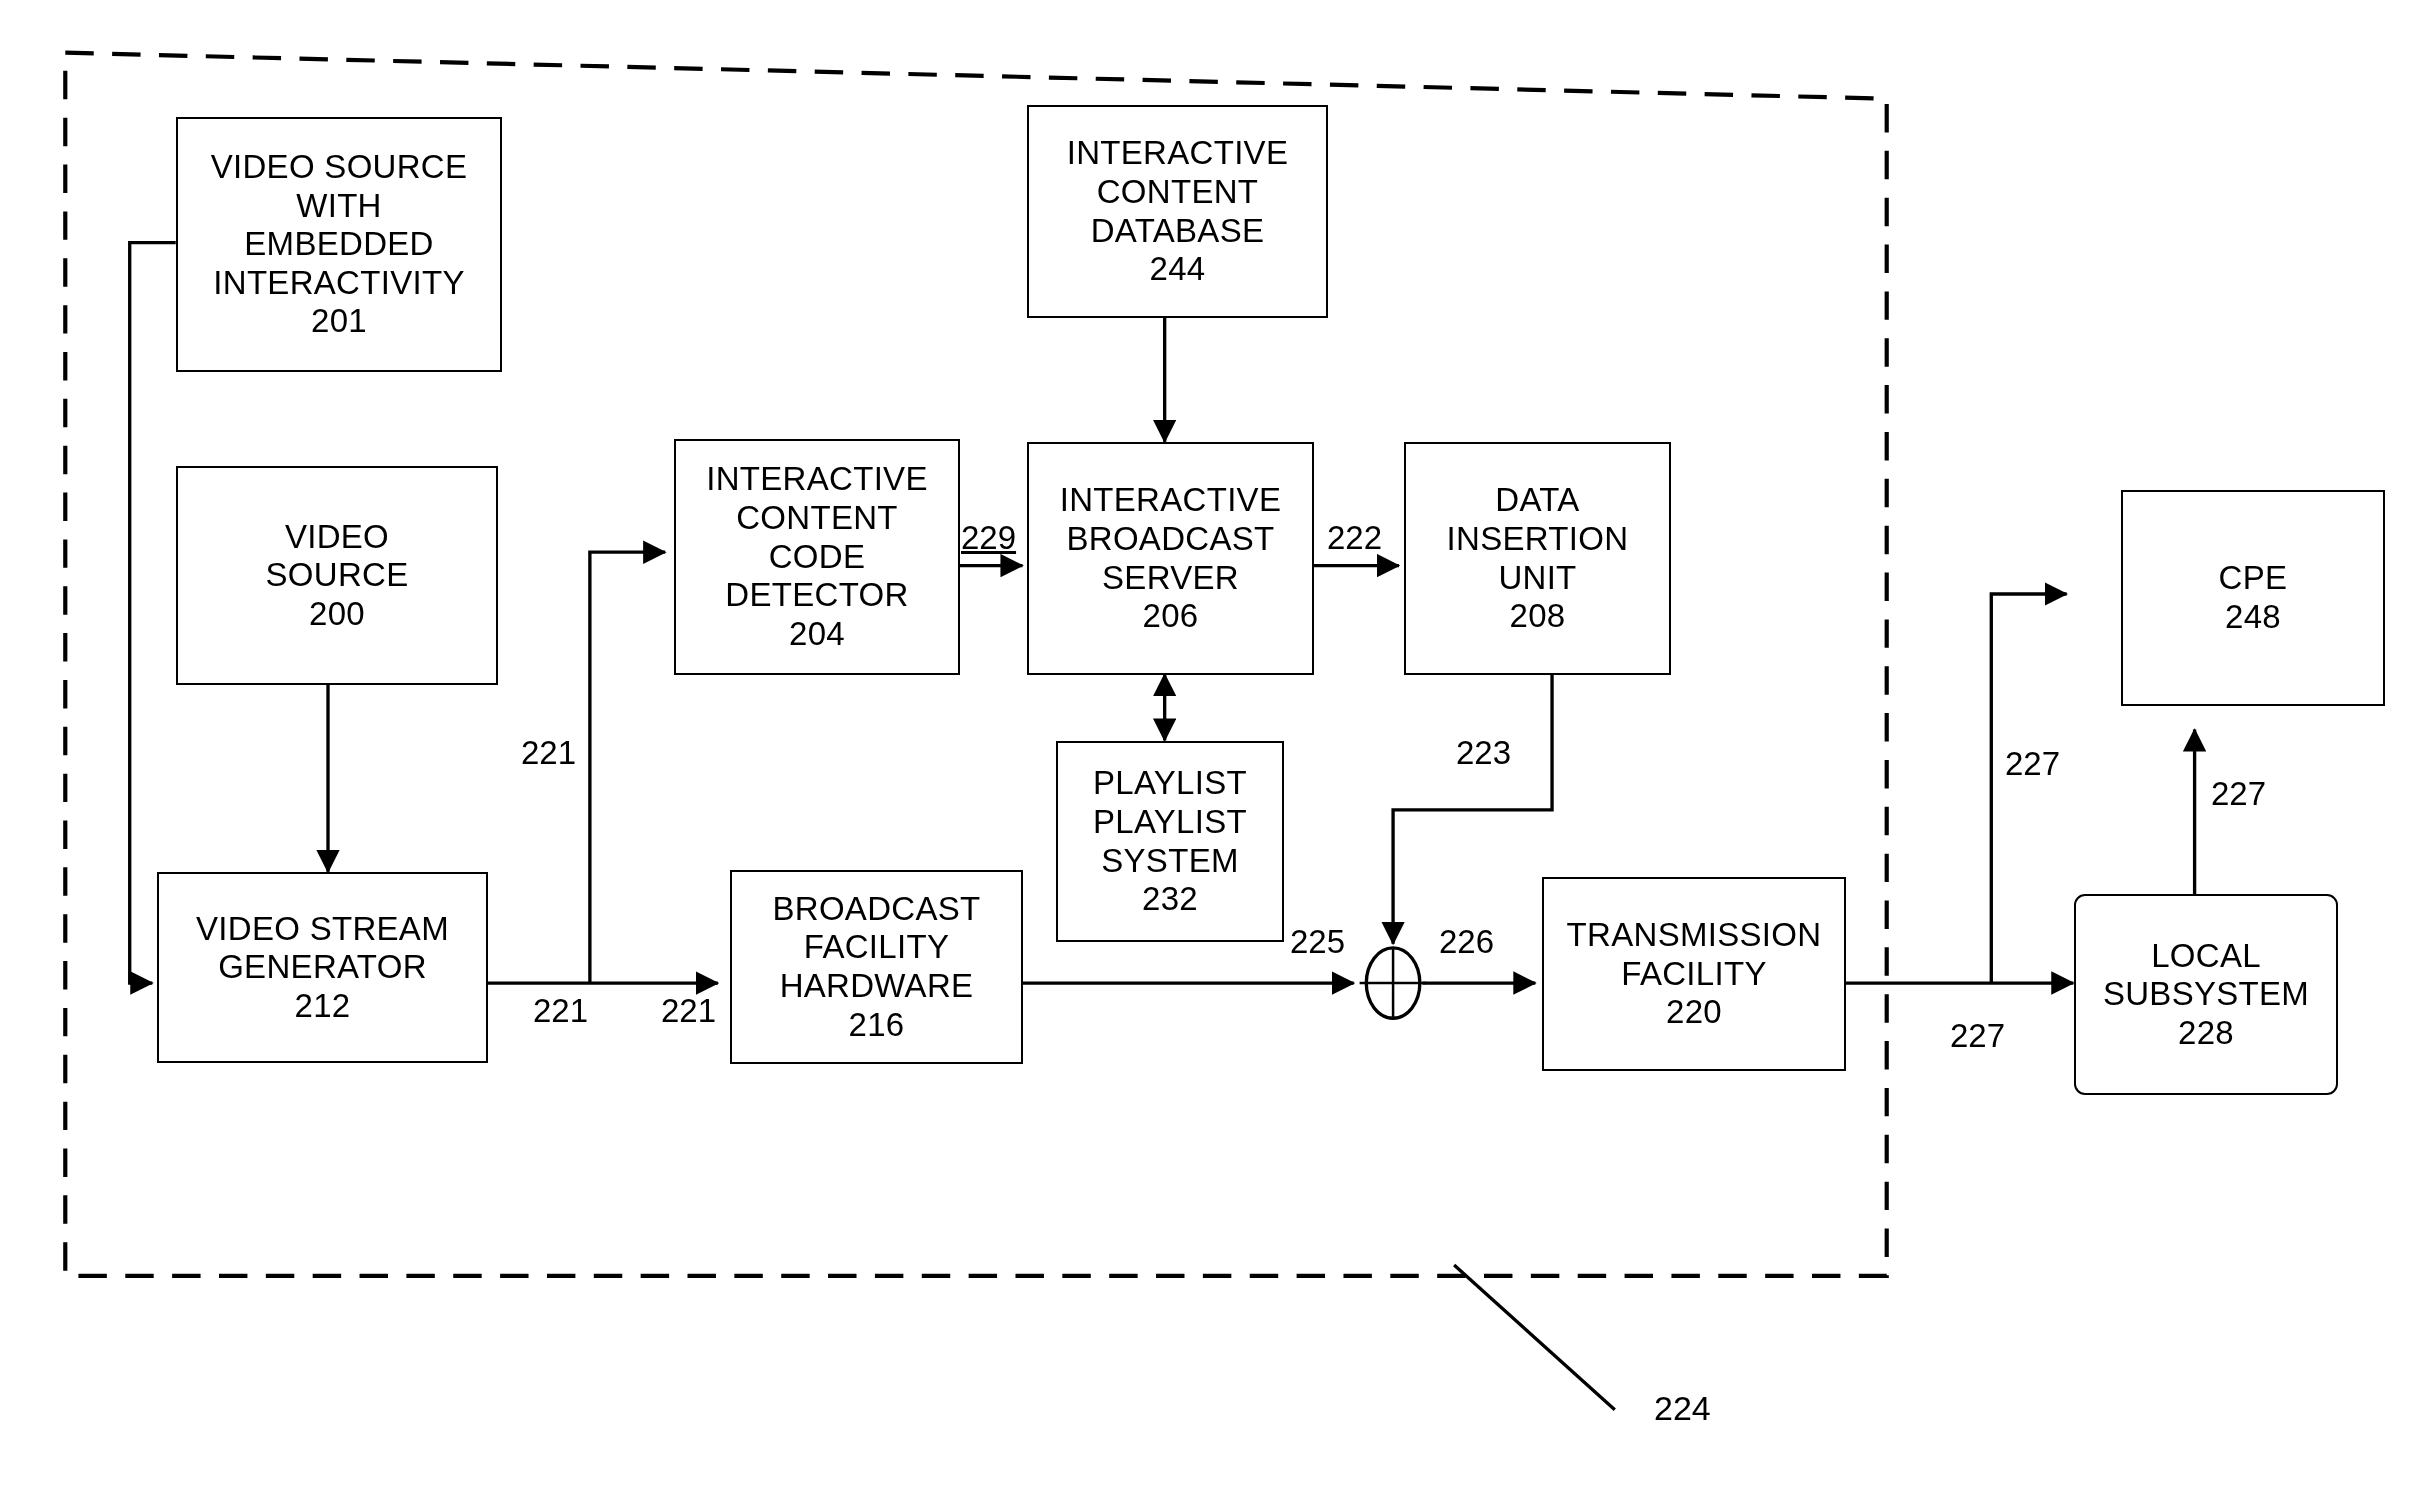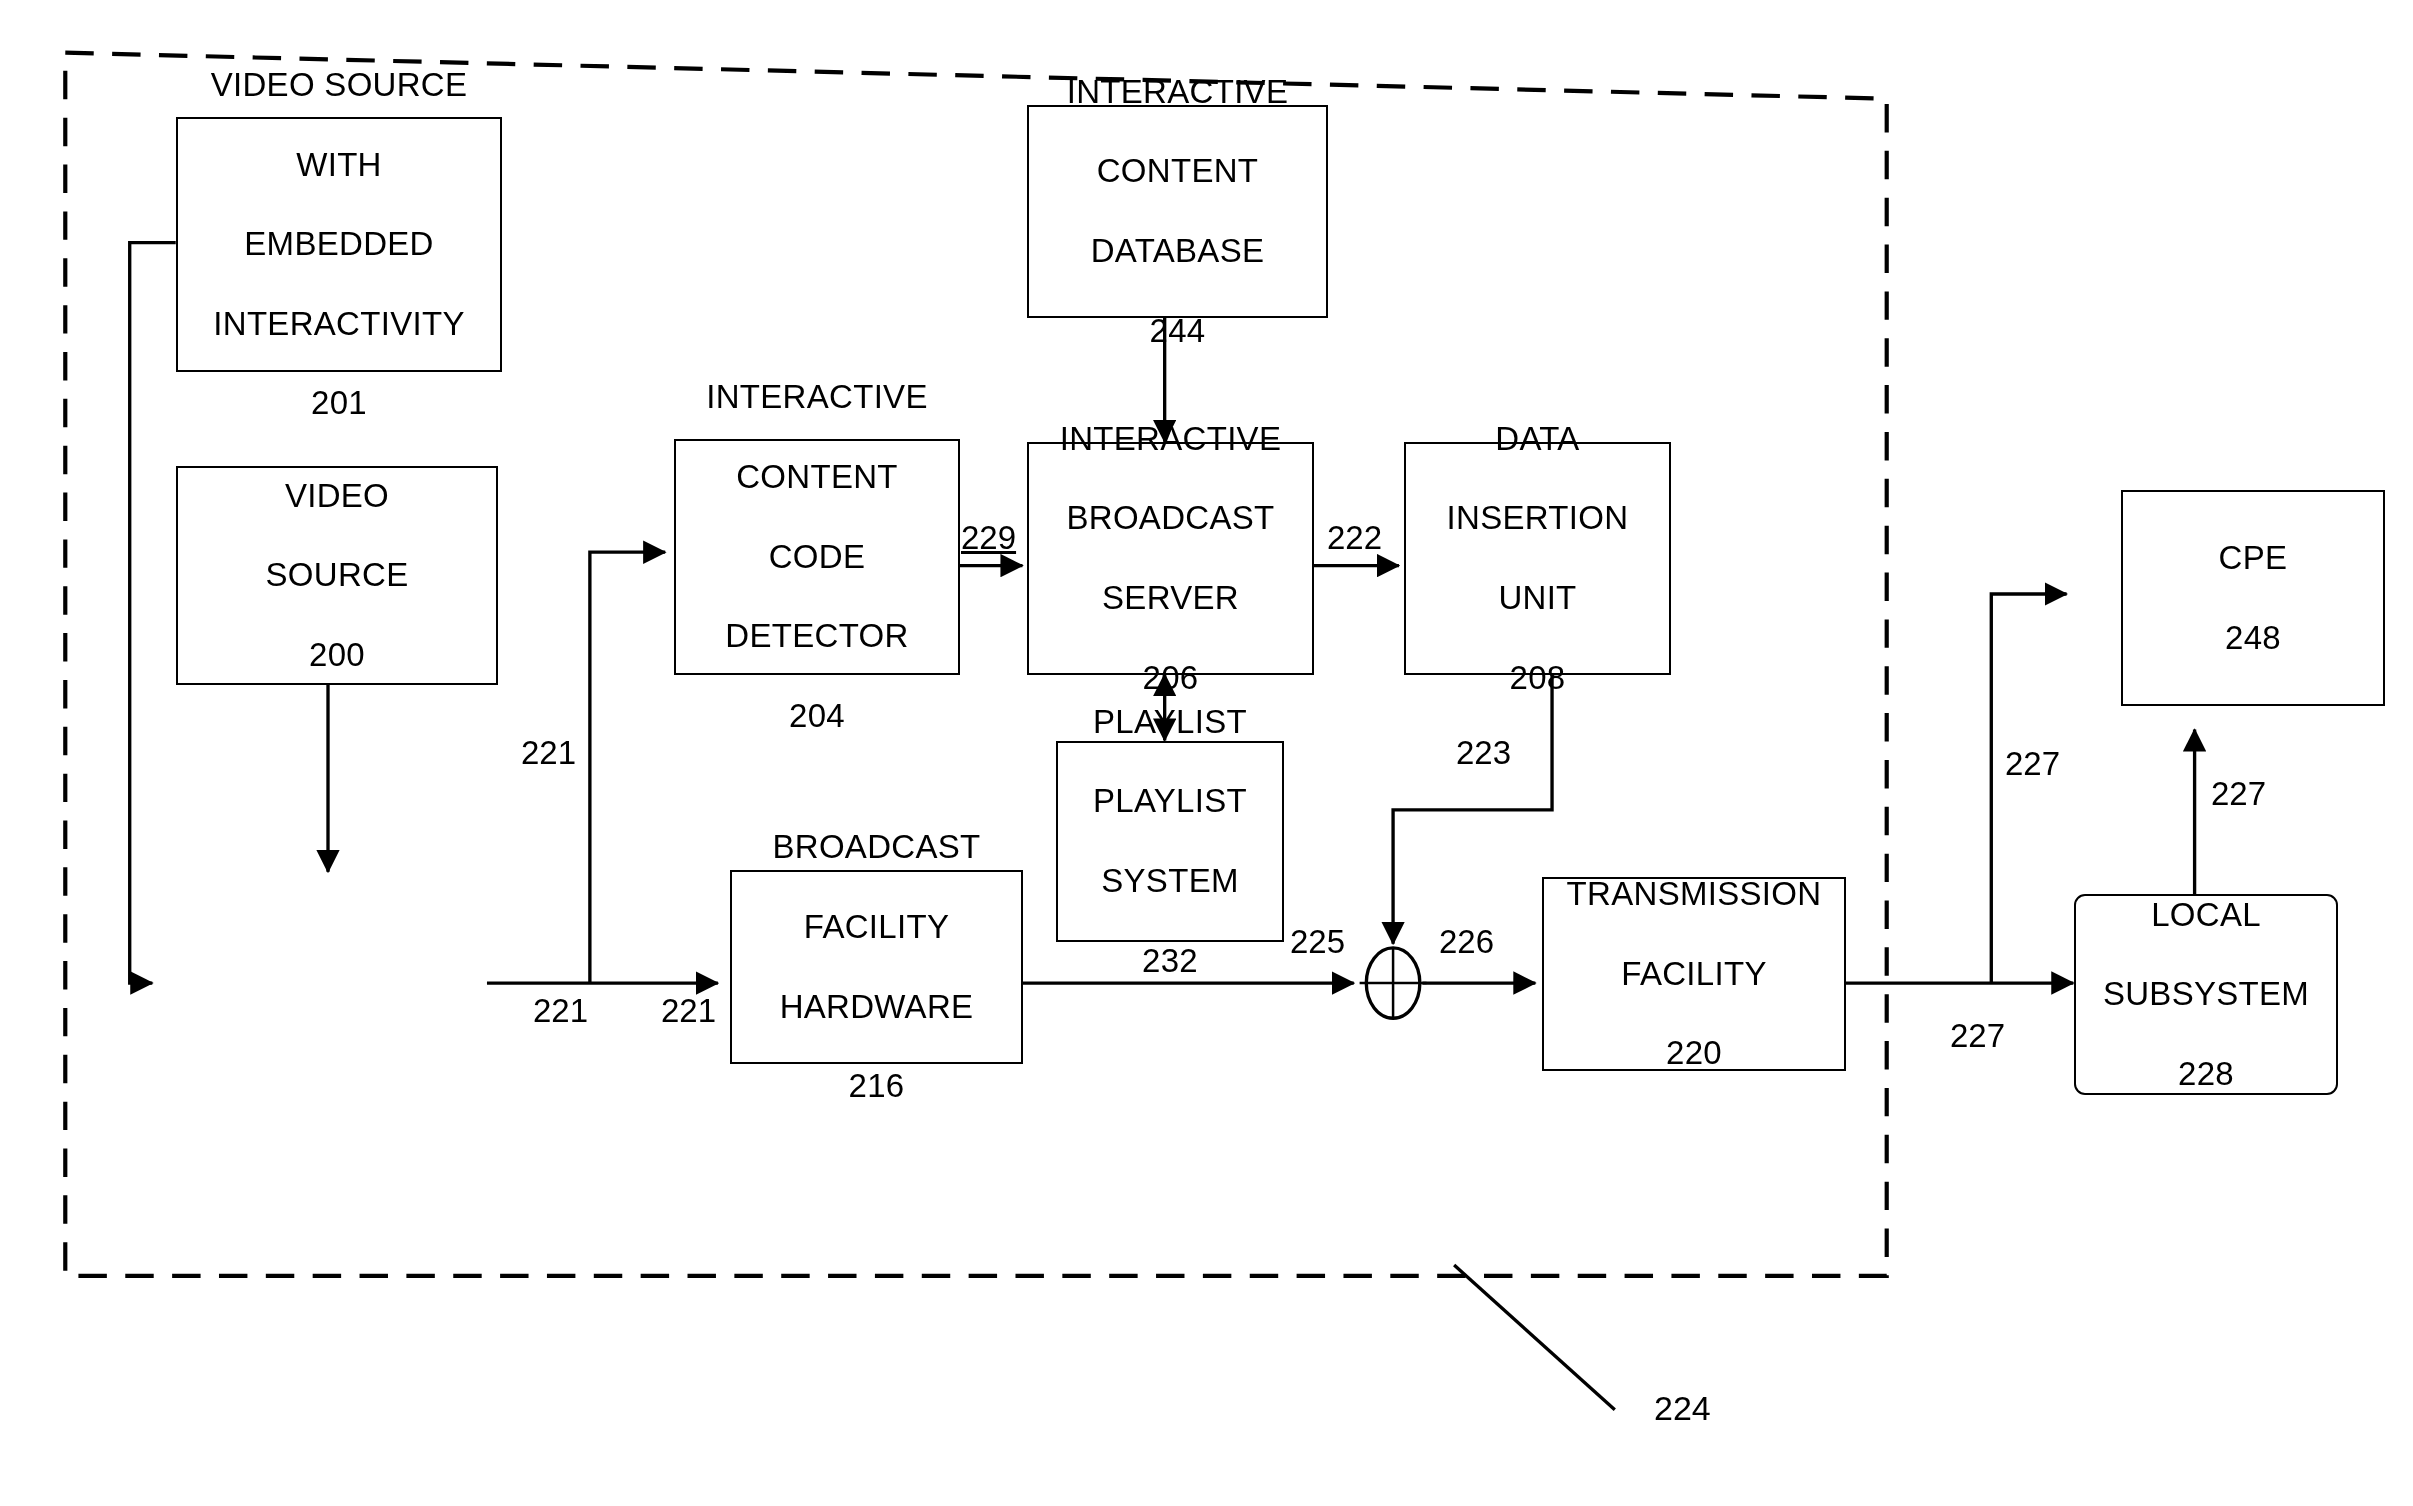--- a/index.html
+++ b/index.html
@@ -33,21 +33,20 @@
     box-sizing: border-box;
     display: flex;
     flex-direction: column;
     align-items: center;
     justify-content: center;
     text-align: center;
     line-height: 1.17;
     font-size: 33px;
     letter-spacing: 0.3px;
     padding: 3.3px 5px;
-    gap: 41px;
   }
   .node-box .node-line {
     display: block;
     white-space: nowrap;
   }
   .edge-label {
     position: absolute;
     font-size: 33px;
     line-height: 1;
     white-space: nowrap;
@@ -151,20 +150,25 @@
     <span class="node-line">208</span>
   </div>
 
   <div class="node-box" style="left:1056px; top:741px; width:228px; height:201px;">
     <span class="node-line">PLAYLIST</span>
     <span class="node-line">PLAYLIST</span>
     <span class="node-line">SYSTEM</span>
     <span class="node-line">232</span>
   </div>
 
+  <div class="node-box" style="left:157px; top:872px; width:331px; height:191px;">
+    <span class="node-line">VIDEO STREAM</span>
+    <span class="node-line">GENERATOR</span>
+    <span class="node-line">212</span>
+  </div>
 
   <div class="node-box" style="left:730px; top:870px; width:293px; height:194px;">
     <span class="node-line">BROADCAST</span>
     <span class="node-line">FACILITY</span>
     <span class="node-line">HARDWARE</span>
     <span class="node-line">216</span>
   </div>
 
   <div class="node-box" style="left:1542px; top:877px; width:304px; height:194px;">
     <span class="node-line">TRANSMISSION</span>

